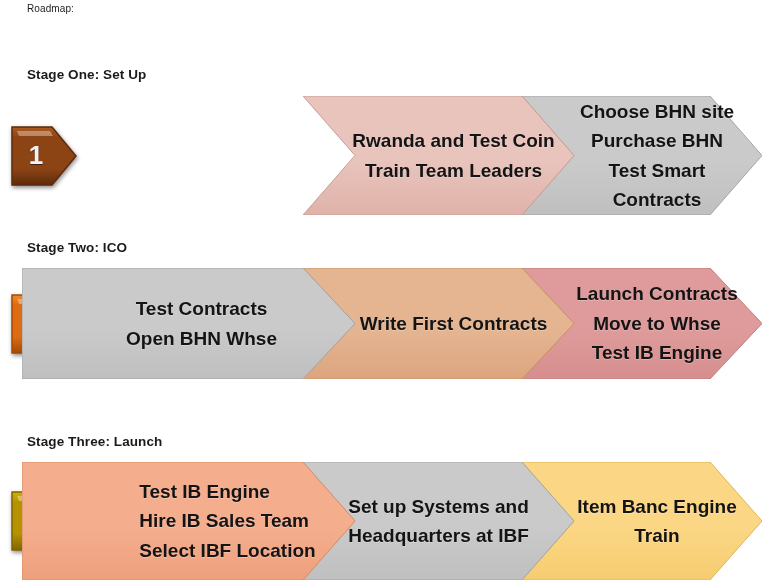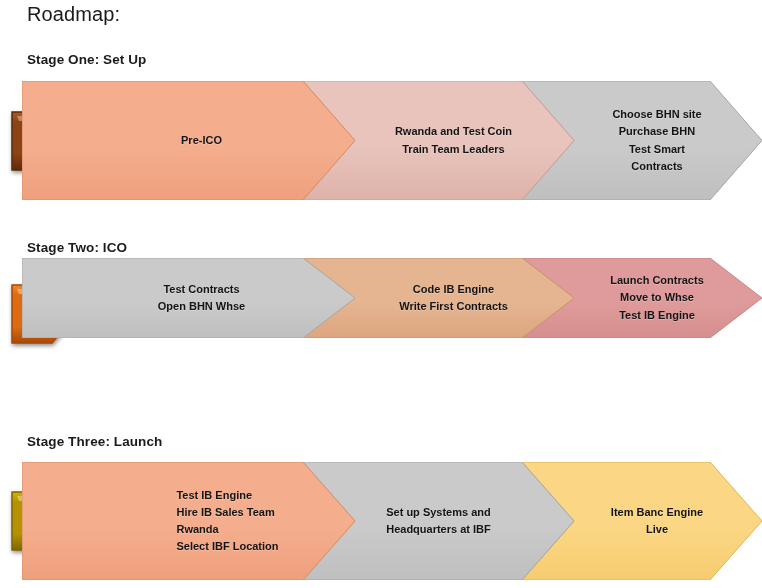--- a/index.html
+++ b/index.html
@@ -6,39 +6,39 @@
   body{
     width:762px;height:588px;
     background:#ffffff;
     font-family:"Liberation Sans", sans-serif;
     color:#171717;
     overflow:hidden;
     position:relative;
   }
   .page-title{
     position:absolute;left:27px;top:3px;
-    font-size:20px;letter-spacing:.1px;color:#1b1b1b;
+    font-size:10px;letter-spacing:.1px;color:#1b1b1b;
   }
   .stage{position:absolute;left:0;width:762px;}
   .stage-label{
     position:absolute;left:27px;
     font-size:13.5px;font-weight:bold;color:#1b1b1b;
     letter-spacing:.1px;
   }
   
   .band{position:absolute;left:22px;height:119px;width:740px;}
   .seg{
     position:absolute;top:0;height:100%;
     display:flex;align-items:center;justify-content:center;
     box-sizing:border-box;
   }
   .seg .txt{
     position:relative;z-index:3;
     text-align:center;
-    font-size:11px;font-weight:bold;line-height:1.55;
+    font-size:19px;font-weight:bold;line-height:1.55;
     color:#141414;
     text-shadow:0 1px 0 rgba(255,255,255,.25);
     padding:0 6px;
   }
   .seg .txt.left{text-align:left;}
   .seg .txt .line{display:block;white-space:nowrap;}
   .shape{
     position:absolute;inset:0;z-index:1;
   }
   .shape svg{display:block;width:100%;height:100%;}
@@ -55,40 +55,23 @@
     font-size:26px;font-weight:bold;color:#f2f2f2;
     text-shadow:0 1px 1px rgba(0,0,0,.55);
     pointer-events:none;
   }
 </style>
 </head>
 <body>
 
 <div class="page-title">Roadmap:</div>
 
-<div class="stage" id="stage-0" style="top:0;height:210px;">
+<div class="stage" id="stage-0" style="top:15px;height:210px;">
   <div class="stage-label" style="top:52px;">Stage One: Set Up</div>
   <div class="band" style="top:81px;">
-      <div class="seg" style="left: 0px; width: 333px; z-index: 10;">
-        <div class="shape">
-          <svg viewBox="0 0 333 119" preserveAspectRatio="none">
-            <defs>
-              <linearGradient id="g0_0" x1="0" y1="0" x2="0" y2="1">
-                <stop offset="0%" stop-color="#F4AE8E"></stop>
-                <stop offset="55%" stop-color="#F4AE8E"></stop>
-                <stop offset="100%" stop-color="#EFA07C"></stop>
-              </linearGradient>
-            </defs>
-            <polygon points="0,0 281,0 333,59.5 281,119 0,119" fill="url(#g0_0)" stroke="#D98C63" stroke-width="1"></polygon>
-          </svg>
-        </div>
-        <div class="txt" style="margin-left: 26px;">
-          <span class="line">Pre-ICO</span>
-        </div>
-      </div>
       <div class="seg" style="left: 281px; width: 271px; z-index: 9;">
         <div class="shape">
           <svg viewBox="0 0 271 119" preserveAspectRatio="none">
             <defs>
               <linearGradient id="g0_1" x1="0" y1="0" x2="0" y2="1">
                 <stop offset="0%" stop-color="#E8C4BC"></stop>
                 <stop offset="55%" stop-color="#E8C4BC"></stop>
                 <stop offset="100%" stop-color="#DFB2A9"></stop>
               </linearGradient>
             </defs>
@@ -133,21 +116,21 @@
           <polygon points="4,4 44,4 68,33 44,62 4,62" fill="url(#bg0)" stroke="#5E2A0A" stroke-width="1.5"></polygon>
           <polygon points="9,8 42,8 45,13 11,13" fill="rgba(255,255,255,.35)"></polygon>
         </svg>
         <div class="num">1</div>
       </div>
     </div>
 </div>
 
 <div class="stage" id="stage-1" style="top:210px;height:190px;">
   <div class="stage-label" style="top:30px;">Stage Two: ICO</div>
-  <div class="band" style="top:48px;height:80px;">
+  <div class="band" style="top:58px;height:111px;">
       <div class="seg" style="left: 0px; width: 333px; z-index: 10;">
         <div class="shape">
           <svg viewBox="0 0 333 111" preserveAspectRatio="none">
             <defs>
               <linearGradient id="g1_0" x1="0" y1="0" x2="0" y2="1">
                 <stop offset="0%" stop-color="#CACACA"></stop>
                 <stop offset="55%" stop-color="#CACACA"></stop>
                 <stop offset="100%" stop-color="#BFBFBF"></stop>
               </linearGradient>
             </defs>
@@ -166,21 +149,20 @@
               <linearGradient id="g1_1" x1="0" y1="0" x2="0" y2="1">
                 <stop offset="0%" stop-color="#E5B592"></stop>
                 <stop offset="55%" stop-color="#E5B592"></stop>
                 <stop offset="100%" stop-color="#DCA57E"></stop>
               </linearGradient>
             </defs>
             <polygon points="0,0 219,0 271,55.5 219,111 0,111 52,55.5" fill="url(#g1_1)" stroke="#C79468" stroke-width="1"></polygon>
           </svg>
         </div>
         <div class="txt" style="margin-left: 30px;">
-          <span class="line">Code IB Engine</span>
           <span class="line">Write First Contracts</span>
         </div>
       </div>
       <div class="seg" style="left: 500px; width: 240px; z-index: 8;">
         <div class="shape">
           <svg viewBox="0 0 240 111" preserveAspectRatio="none">
             <defs>
               <linearGradient id="g1_2" x1="0" y1="0" x2="0" y2="1">
                 <stop offset="0%" stop-color="#DF9B9B"></stop>
                 <stop offset="55%" stop-color="#DF9B9B"></stop>
@@ -226,21 +208,20 @@
                 <stop offset="55%" stop-color="#F4AE8E"></stop>
                 <stop offset="100%" stop-color="#EFA07C"></stop>
               </linearGradient>
             </defs>
             <polygon points="0,0 281,0 333,59 281,118 0,118" fill="url(#g2_0)" stroke="#D98C63" stroke-width="1"></polygon>
           </svg>
         </div>
         <div class="txt left" style="margin-left: 78px;">
           <span class="line">Test IB Engine</span>
           <span class="line">Hire IB Sales Team</span>
-          <span class="line">Rwanda</span>
           <span class="line">Select IBF Location</span>
         </div>
       </div>
       <div class="seg" style="left: 281px; width: 271px; z-index: 9;">
         <div class="shape">
           <svg viewBox="0 0 271 118" preserveAspectRatio="none">
             <defs>
               <linearGradient id="g2_1" x1="0" y1="0" x2="0" y2="1">
                 <stop offset="0%" stop-color="#CACACA"></stop>
                 <stop offset="55%" stop-color="#CACACA"></stop>
@@ -263,21 +244,21 @@
                 <stop offset="0%" stop-color="#FBD785"></stop>
                 <stop offset="55%" stop-color="#FBD785"></stop>
                 <stop offset="100%" stop-color="#F6CC6F"></stop>
               </linearGradient>
             </defs>
             <polygon points="0,0 188,0 240,59 188,118 0,118 52,59" fill="url(#g2_2)" stroke="#DDB654" stroke-width="1"></polygon>
           </svg>
         </div>
         <div class="txt" style="margin-left: 30px;">
           <span class="line">Item Banc Engine</span>
-          <span class="line">Live</span>
+          <span class="line">Train</span>
         </div>
       </div>
       <div class="badge" style="left: -14px; top: 26px;">
         <svg viewBox="0 0 70 66">
           <defs>
             <linearGradient id="bg2" x1="0" y1="0" x2="0" y2="1">
               <stop offset="0%" stop-color="#D4B100"></stop>
               <stop offset="18%" stop-color="#B59200"></stop>
               <stop offset="72%" stop-color="#B59200"></stop>
               <stop offset="100%" stop-color="#806600"></stop>

